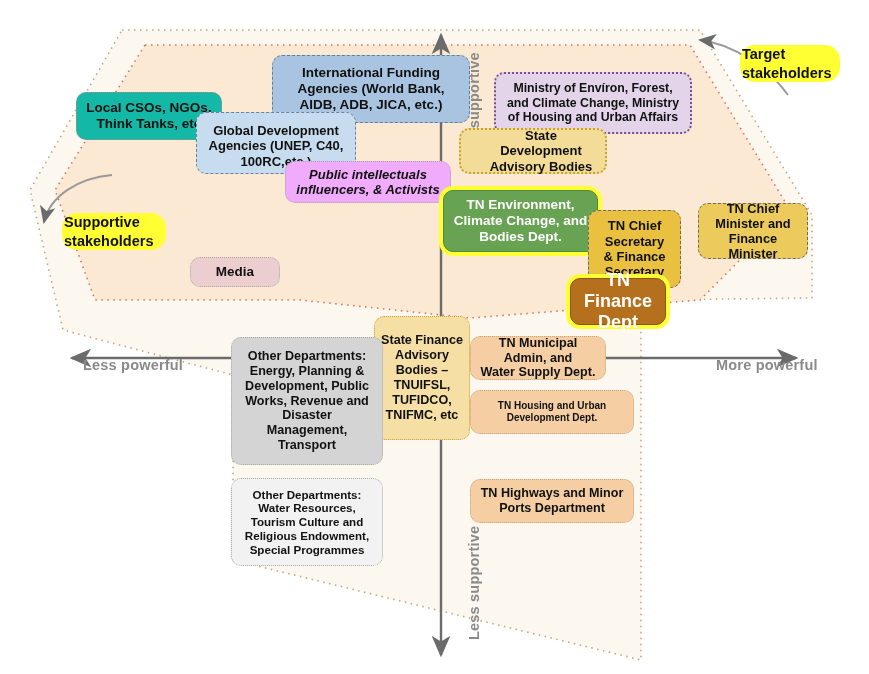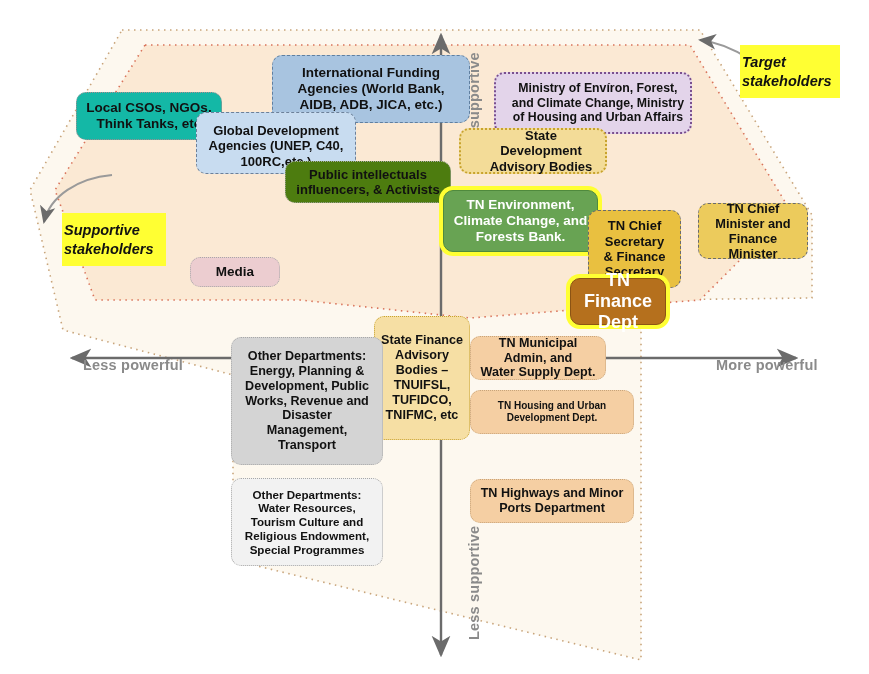--- a/index.html
+++ b/index.html
@@ -29,27 +29,27 @@
     color:#8a8a8a;
     font-weight:bold;
     letter-spacing:.2px;
     white-space:nowrap;
   }
   .axlabel.vert{
     transform-origin:0 0;
   }
   .annot{
     position:absolute;
-    font-style:italic;
     font-weight:bold;
     color:#111111;
     background:#ffff33;
     line-height:1.28;
     white-space:pre-line;
-    padding:8px 2px;
+    padding:0 2px;
+    border-radius:15px;
   }
 </style>
 </head>
 <body>
 
 <div id="stage">
 
   <svg id="bgsvg" viewBox="0 0 869 674" xmlns="http://www.w3.org/2000/svg">
 
     <polygon points="122,30 700,30 812,215 812,298 641,300 641,660 233,560 233,375 63,330 30,190" fill="#fdf8ef" stroke="#c8a47a" stroke-width="1.6" stroke-dasharray="1.5 4.5" stroke-linejoin="round"></polygon>
@@ -77,30 +77,30 @@
 
   <div id="nodes-layer">
       <div class="node" style="left: 272px; top: 55px; width: 198px; height: 68px; background: rgb(168, 196, 224); color: rgb(17, 17, 17); font-size: 13.5px; border: 1.6px dashed rgb(95, 127, 160);"><span>International Funding
 Agencies (World Bank,
 AIDB, ADB, JICA, etc.)</span></div>
       <div class="node" style="left: 76px; top: 92px; width: 146px; height: 48px; background: #14b8a6; color: rgb(17, 17, 17); font-size: 13.5px; border: 1.4px dotted rgb(176, 139, 144);"><span>Local CSOs, NGOs,
 Think Tanks, etc</span></div>
       <div class="node" style="left: 196px; top: 112px; width: 160px; height: 62px; background: rgb(200, 220, 240); color: rgb(17, 17, 17); font-size: 13px; border: 1.6px dashed rgb(108, 128, 153); align-items: flex-end;"><span>Global Development
 Agencies (UNEP, C40,
 100RC,etc.)</span></div>
-      <div class="node" style="left: 494px; top: 72px; width: 198px; height: 62px; background: rgb(227, 212, 234); color: rgb(17, 17, 17); font-size: 12.3px; border: 2px dotted rgb(122, 79, 143); justify-content: flex-end;"><span>Ministry of Envíron, Forest,
+      <div class="node" style="left: 494px; top: 72px; width: 198px; height: 62px; background: rgb(227, 212, 234); color: rgb(17, 17, 17); font-size: 12.3px; border: 2px dotted rgb(122, 79, 143);"><span>Ministry of Envíron, Forest,
 and Climate Change, Ministry
 of Housing and Urban Affairs</span></div>
-      <div class="node" style="left: 285px; top: 161px; width: 166px; height: 42px; background: #4d7c0f; color: rgb(17, 17, 17); font-size: 13px; border: 1.4px dotted rgb(168, 168, 168);"><span>Public intellectuals
+      <div class="node" style="left: 285px; top: 161px; width: 166px; height: 42px; background: #f0abfc; color: rgb(17, 17, 17); font-size: 13px; border: 1.4px dotted rgb(168, 168, 168); font-style: italic;"><span>Public intellectuals
 influencers, &amp; Activists</span></div>
       <div class="node" style="left: 459px; top: 128px; width: 148px; height: 46px; background: rgb(243, 220, 152); color: rgb(17, 17, 17); font-size: 13px; border: 2px dotted rgb(200, 163, 46); padding-left: 22px;"><span>State Development
 Advisory Bodies</span></div>
       <div class="node" style="left: 443px; top: 190px; width: 155px; height: 62px; background: rgb(104, 163, 83); color: rgb(255, 255, 255); font-size: 13.5px; border: 1.4px solid rgb(79, 138, 61); box-shadow: rgb(255, 255, 51) 0px 0px 0px 4px;"><span>TN Environment,
 Climate Change, and
-Forests Bank.</span></div>
+Bodies Dept.</span></div>
       <div class="node" style="left: 588px; top: 210px; width: 93px; height: 78px; background: rgb(233, 192, 64); color: rgb(17, 17, 17); font-size: 13px; border: 1.4px dashed rgb(107, 107, 107);"><span>TN Chief
 Secretary
 &amp; Finance
 Secretary</span></div>
       <div class="node" style="left: 698px; top: 203px; width: 110px; height: 56px; background: rgb(236, 203, 92); color: rgb(17, 17, 17); font-size: 12.8px; border: 1.4px dashed rgb(107, 107, 107);"><span>TN Chief
 Minister and
 Finance Minister</span></div>
       <div class="node" style="left: 570px; top: 278px; width: 96px; height: 47px; background: rgb(181, 112, 29); color: rgb(255, 255, 255); font-size: 18px; border: 1.4px solid rgb(140, 84, 20); box-shadow: rgb(255, 255, 51) 0px 0px 0px 4px;"><span>TN Finance
 Dept</span></div>
       <div class="node" style="left: 190px; top: 257px; width: 90px; height: 30px; background: rgb(236, 205, 208); color: rgb(17, 17, 17); font-size: 13.5px; border: 1.4px dotted rgb(168, 168, 168);"><span>Media</span></div>

